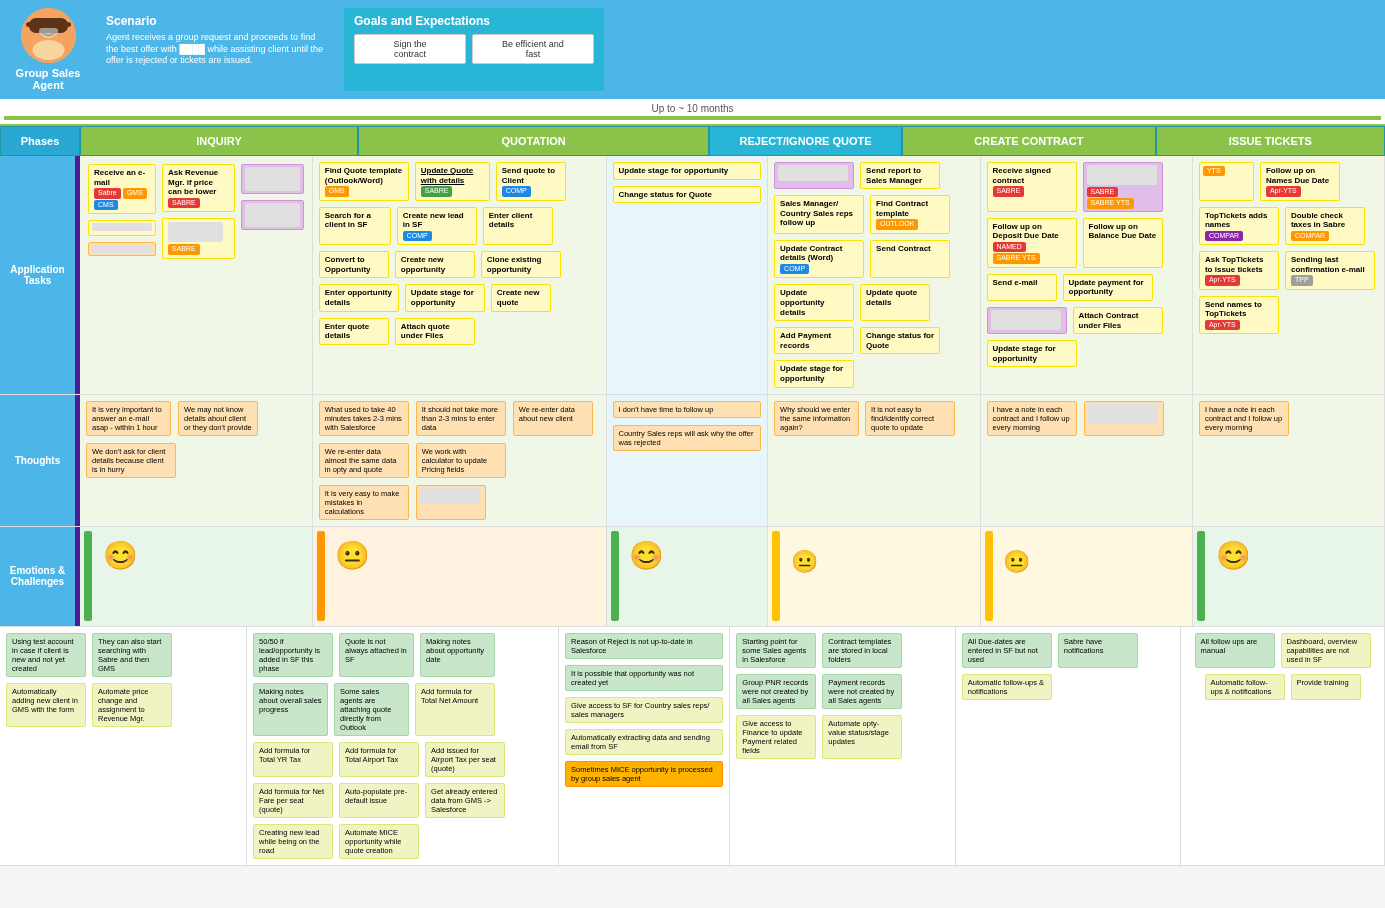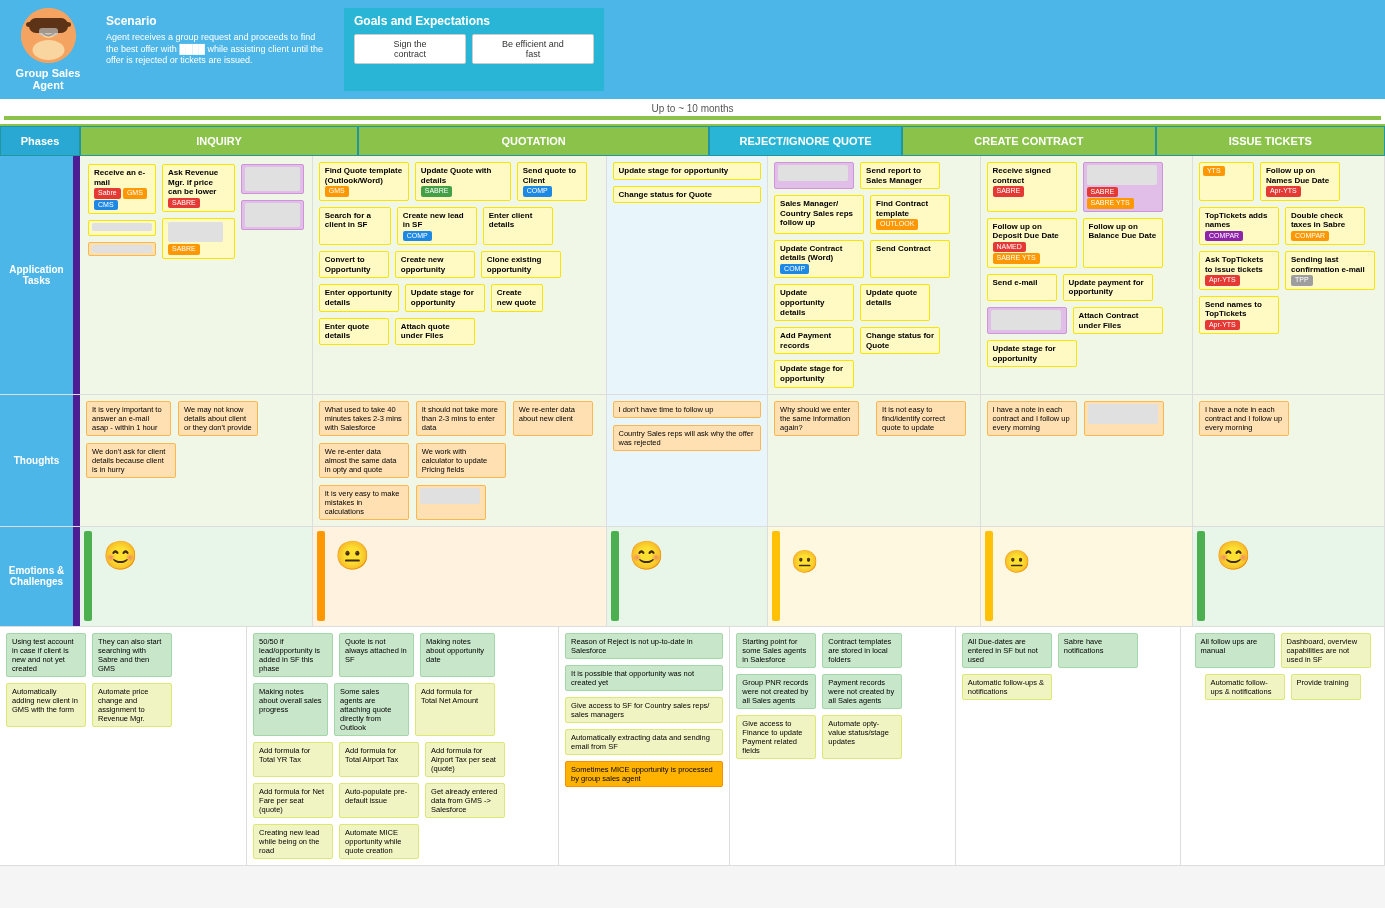--- a/index.html
+++ b/index.html
@@ -25,21 +25,21 @@
 
     
     .phases-header { display: flex; width: 100%; background: #4db6e8; }
     .phases-header-label { width: 80px; min-width: 80px; background: #29a8d4; color: white; font-weight: bold; font-size: 11px; display: flex; align-items: center; justify-content: center; padding: 6px; border: 1px solid #2196a0; text-align: center; }
     .phase-header-cell { flex: 1; background: #4db6e8; color: white; font-weight: bold; font-size: 11px; text-align: center; padding: 8px 4px; border: 1px solid #2196a0; }
     .phase-header-cell.green { background: #8bc34a; }
     .phase-header-cell.blue-dark { background: #29b6d6; }
 
     
     .section-row { display: flex; width: 100%; border-bottom: 1px solid #ddd; }
-    .section-label { width: 80px; min-width: 80px; background: #4db6e8; color: white; display: flex; align-items: center; justify-content: center; font-weight: bold; font-size: 10px; text-align: center; padding: 4px; border-right: 7px solid #4c1d95; }
+    .section-label { width: 80px; min-width: 80px; background: #4db6e8; color: white; display: flex; align-items: center; justify-content: center; font-weight: bold; font-size: 10px; text-align: center; padding: 4px; border-right: 5px solid #4c1d95; }
     .section-content { flex: 1; display: flex; }
     .section-phase-cell { flex: 1; padding: 4px; border-right: 1px solid #ddd; background: white; vertical-align: top; min-height: 60px; }
     .section-phase-cell.light-green { background: #f0f7e6; }
     .section-phase-cell.light-blue { background: #e8f5fb; }
 
     
     .card { padding: 3px 5px; margin: 2px; border-radius: 2px; font-size: 8px; line-height: 1.2; display: inline-block; min-width: 50px; }
 
     .card-yellow { background: #fff9c4; border: 1px solid #f9e400; }
     .card-orange { background: #ffe0b2; border: 1px solid #ffb74d; }
@@ -174,21 +174,21 @@
           </div>
         </div>
       </div>
 
       <div class="section-phase-cell light-green col-quotation">
         <div style="display:flex; gap:2px; flex-wrap:wrap;">
           <div class="card card-yellow" style="width:90px;">
             <div class="card-title">Find Quote template (Outlook/Word)</div>
             <span class="badge badge-orange">GMS</span>
           </div>
-          <div class="card card-yellow" style="width:96px;">
+          <div class="card card-yellow" style="width:75px;text-decoration:underline;">
             <div class="card-title">Update Quote with details</div>
             <span class="badge badge-green">SABRE</span>
           </div>
           <div class="card card-yellow" style="width:70px;">
             <div class="card-title">Send quote to Client</div>
             <span class="badge badge-blue">COMP</span>
           </div>
           <div class="card card-yellow" style="width:72px;">
             <div class="card-title">Search for a client in SF</div>
           </div>
@@ -207,21 +207,21 @@
           </div>
           <div class="card card-yellow" style="width:80px;">
             <div class="card-title">Clone existing opportunity</div>
           </div>
           <div class="card card-yellow" style="width:80px;">
             <div class="card-title">Enter opportunity details</div>
           </div>
           <div class="card card-yellow" style="width:80px;">
             <div class="card-title">Update stage for opportunity</div>
           </div>
-          <div class="card card-yellow" style="width:52px;">
+          <div class="card card-yellow" style="width:60px;">
             <div class="card-title">Create new quote</div>
           </div>
           <div class="card card-yellow" style="width:70px;">
             <div class="card-title">Enter quote details</div>
           </div>
           <div class="card card-yellow" style="width:80px;">
             <div class="card-title">Attach quote under Files</div>
           </div>
         </div>
       </div>
@@ -398,21 +398,21 @@
           <div class="card card-orange">
             <div class="card-text">I don't have time to follow up</div>
           </div>
           <div class="card card-orange">
             <div class="card-text">Country Sales reps will ask why the offer was rejected</div>
           </div>
         </div>
       </div>
 
       <div class="section-phase-cell light-green col-create">
-        <div style="display:flex; gap:13px; flex-wrap:wrap;">
+        <div style="display:flex; gap:2px; flex-wrap:wrap;">
           <div class="card card-orange" style="width:85px;">
             <div class="card-text">Why should we enter the same information again?</div>
           </div>
           <div class="card card-orange" style="width:90px;">
             <div class="card-text">It is not easy to find/identify correct quote to update</div>
           </div>
         </div>
       </div>
 
       <div class="section-phase-cell light-green col-billing">
@@ -514,21 +514,21 @@
           <div class="card card-lime" style="width:80px;">
             <div class="card-text">Add formula for Total Net Amount</div>
           </div>
           <div class="card card-lime" style="width:80px;">
             <div class="card-text">Add formula for Total YR Tax</div>
           </div>
           <div class="card card-lime" style="width:80px;">
             <div class="card-text">Add formula for Total Airport Tax</div>
           </div>
           <div class="card card-lime" style="width:80px;">
-            <div class="card-text">Add formula for Airport Tax per seat (quote)</div>
+            <div class="card-text">Add issued for Airport Tax per seat (quote)</div>
           </div>
           <div class="card card-lime" style="width:80px;">
             <div class="card-text">Add formula for Net Fare per seat (quote)</div>
           </div>
           <div class="card card-lime" style="width:80px;">
             <div class="card-text">Auto-populate pre-default issue</div>
           </div>
           <div class="card card-lime" style="width:80px;">
             <div class="card-text">Get already entered data from GMS -&gt; Salesforce</div>
           </div>

